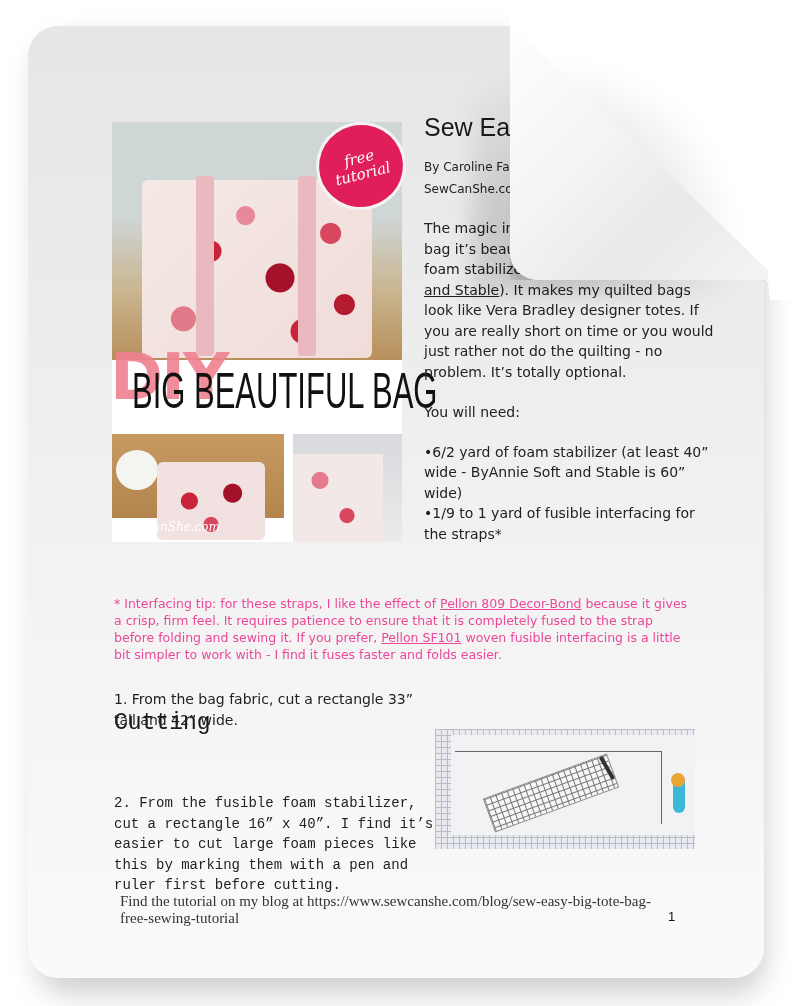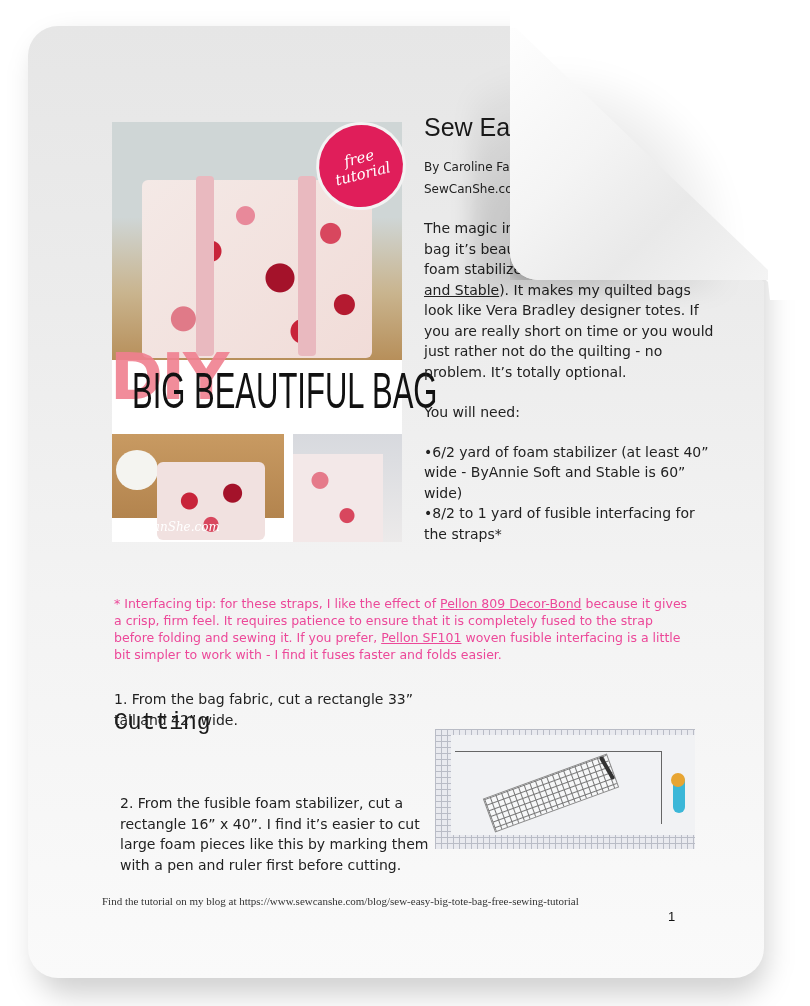--- a/index.html
+++ b/index.html
@@ -43,31 +43,31 @@
   .wm{position:absolute;left:6px;top:86px;color:#fff;font-family:"DejaVu Serif",serif;font-style:italic;font-size:12px;}
   .title{left:424px;top:113px;font-family:"Liberation Sans",sans-serif;font-size:25px;color:#1a1a1a;}
   .byline{left:424px;top:156px;font-size:12px;color:#222;line-height:22px;width:330px;}
   .body{font-size:14px;color:#222;line-height:20.5px;}
   .intro{left:424px;top:218px;width:290px;}
   .u{text-decoration:underline;}
   .needs{left:424px;top:402px;width:290px;}
   .tip{left:114px;top:595px;width:580px;font-size:12.5px;line-height:17px;color:#ec4899;}
   .cut-h{left:114px;top:686px;font-family:Liberation Mono, monospace;font-size:23px;color:#1a1a1a;margin-top:24px;}
   .cut1{left:114px;top:689px;width:320px;}
-  .cut2{left:120px;top:793px;width:320px;}
+  .cut2{left:114px;top:793px;width:320px;font-family:Liberation Mono, monospace;}
   .photo-cut{left:435px;top:729px;width:260px;height:120px;
     background-image:linear-gradient(#b9bcc6 1px,transparent 1px),linear-gradient(90deg,#b9bcc6 1px,transparent 1px);background-size:6px 6px;background-color:#e9eaef;}
   .paper{position:absolute;left:16px;top:6px;width:244px;height:100px;background:#f1f2f4;}
   .marked{position:absolute;left:20px;top:22px;width:206px;height:72px;border:1px solid #666;border-left:none;border-bottom:none;}
   .ruler{position:absolute;left:50px;top:46px;width:130px;height:34px;transform:rotate(-20deg);
     background-image:linear-gradient(#777 1px,transparent 1px),linear-gradient(90deg,#777 1px,transparent 1px);background-size:6px 6px;background-color:rgba(255,255,255,0.4);border:1px solid #888;}
   .pen{position:absolute;left:170px;top:26px;width:4px;height:26px;background:#333;transform:rotate(-30deg);border-radius:2px;}
   .cutter{position:absolute;left:238px;top:46px;width:12px;height:38px;background:#3bb7d8;border-radius:6px;}
   .cutter-w{position:absolute;left:236px;top:44px;width:14px;height:14px;background:#e8a532;border-radius:50%;}
-  .footer{left:102px;top:893px;width:540px;font-family:"Liberation Serif",serif;font-size:11px;color:#333;line-height:17px;}
+  .footer{left:120px;top:893px;width:540px;font-family:"Liberation Serif",serif;font-size:15px;color:#333;line-height:17px;}
   .pnum{left:668px;top:909px;font-family:"Liberation Sans",sans-serif;font-size:13px;color:#111;}
 </style>
 </head>
 <body>
 
 <div class="shadow"></div>
 
 <div class="page">
 </div>
 
@@ -102,21 +102,21 @@
 <div class="abs body intro">
   <div>The magic in</div>
   <div>bag it’s beau</div>
   <div>foam stabilize</div>
   <span class="u">and Stable</span><span>). It makes my quilted bags look like Vera Bradley designer totes. If you are really short on time or you would just rather not do the quilting - no problem. It’s totally optional.</span>
 </div>
 
 <div class="abs body needs">
   <div style="margin-bottom:19px">You will need:</div>
   <div>•6/2 yard of foam stabilizer (at least 40” wide - ByAnnie Soft and Stable is 60” wide)</div>
-  <div>•8/2 to 1 yard of fusible interfacing for the straps*</div>
+  <div>•1/9 to 1 yard of fusible interfacing for the straps*</div>
 </div>
 
 <div class="abs tip">
   <span>* Interfacing tip: for these straps, I like the effect of </span><span class="u">Pellon 809 Decor-Bond</span><span> because it gives a crisp, firm feel. It requires patience to ensure that it is completely fused to the strap before folding and sewing it. If you prefer, </span><span class="u">Pellon SF101</span><span> woven fusible interfacing is a little bit simpler to work with - I find it fuses faster and folds easier.</span>
 </div>
 
 <div class="abs cut-h">Cutting</div>
 <div class="abs body cut1">1. From the bag fabric, cut a rectangle 33” tall and 42” wide.</div>
 <div class="abs body cut2">2. From the fusible foam stabilizer, cut a rectangle 16” x 40”. I find it’s easier to cut large foam pieces like this by marking them with a pen and ruler first before cutting.</div>
 

